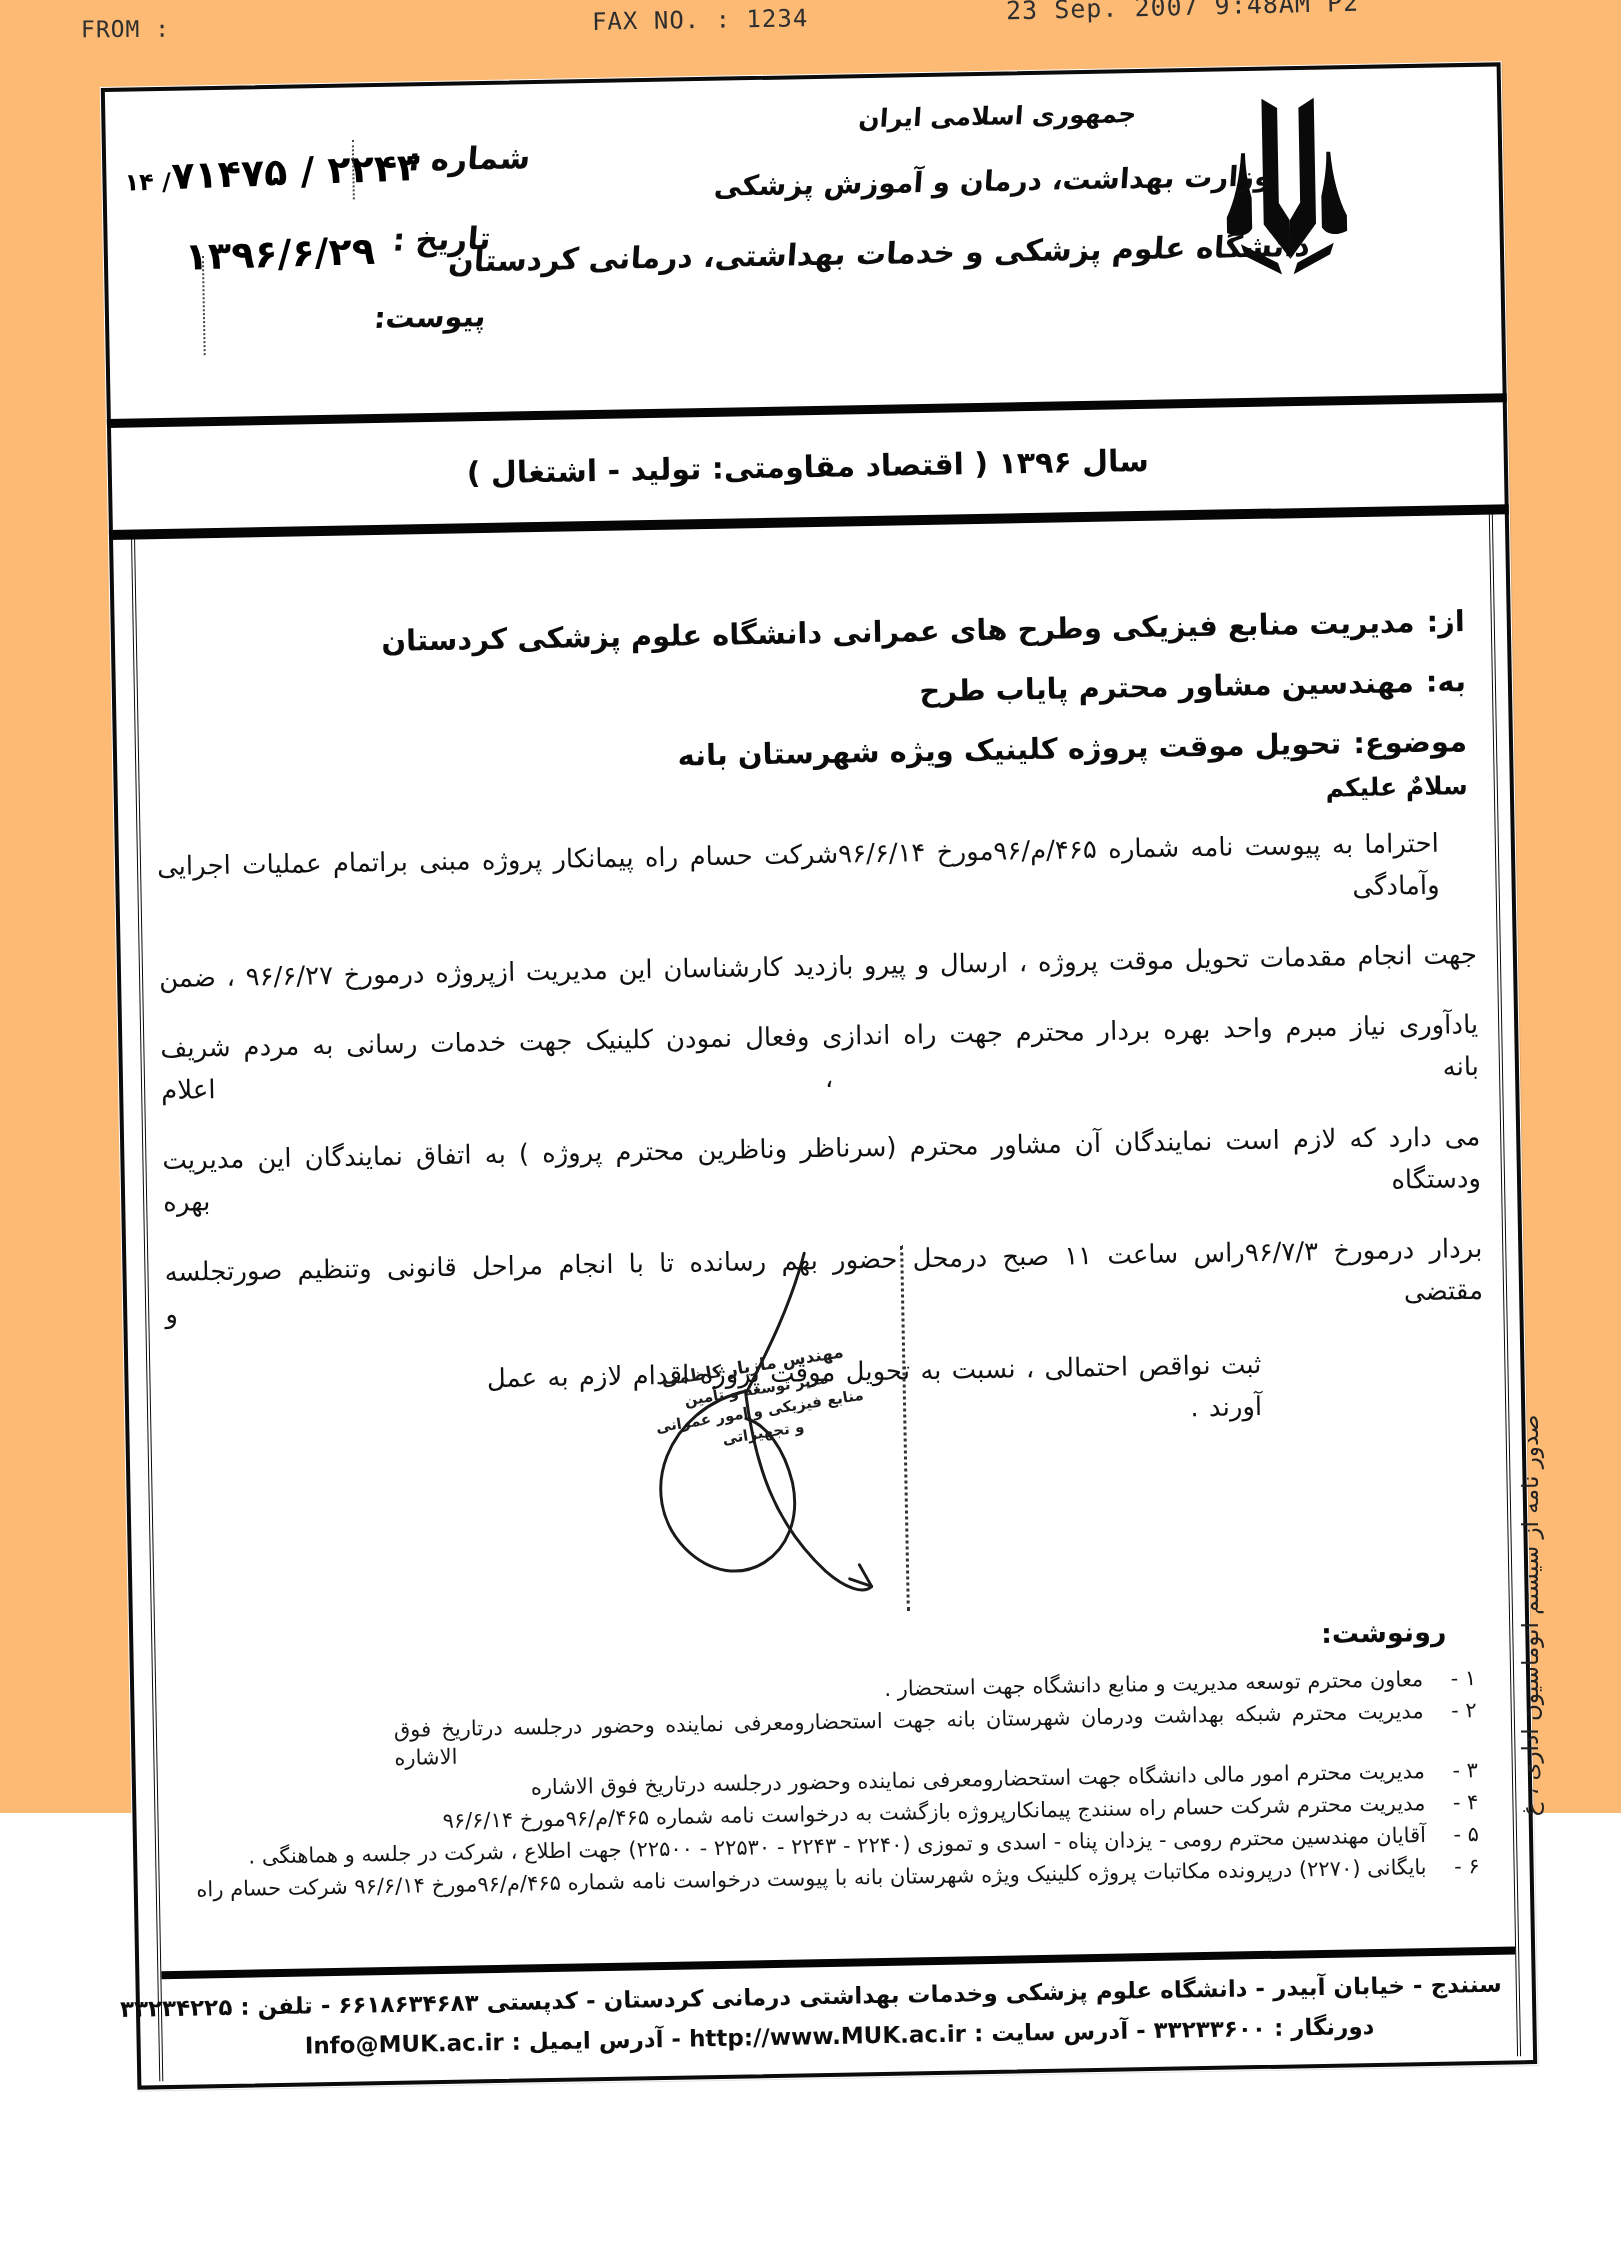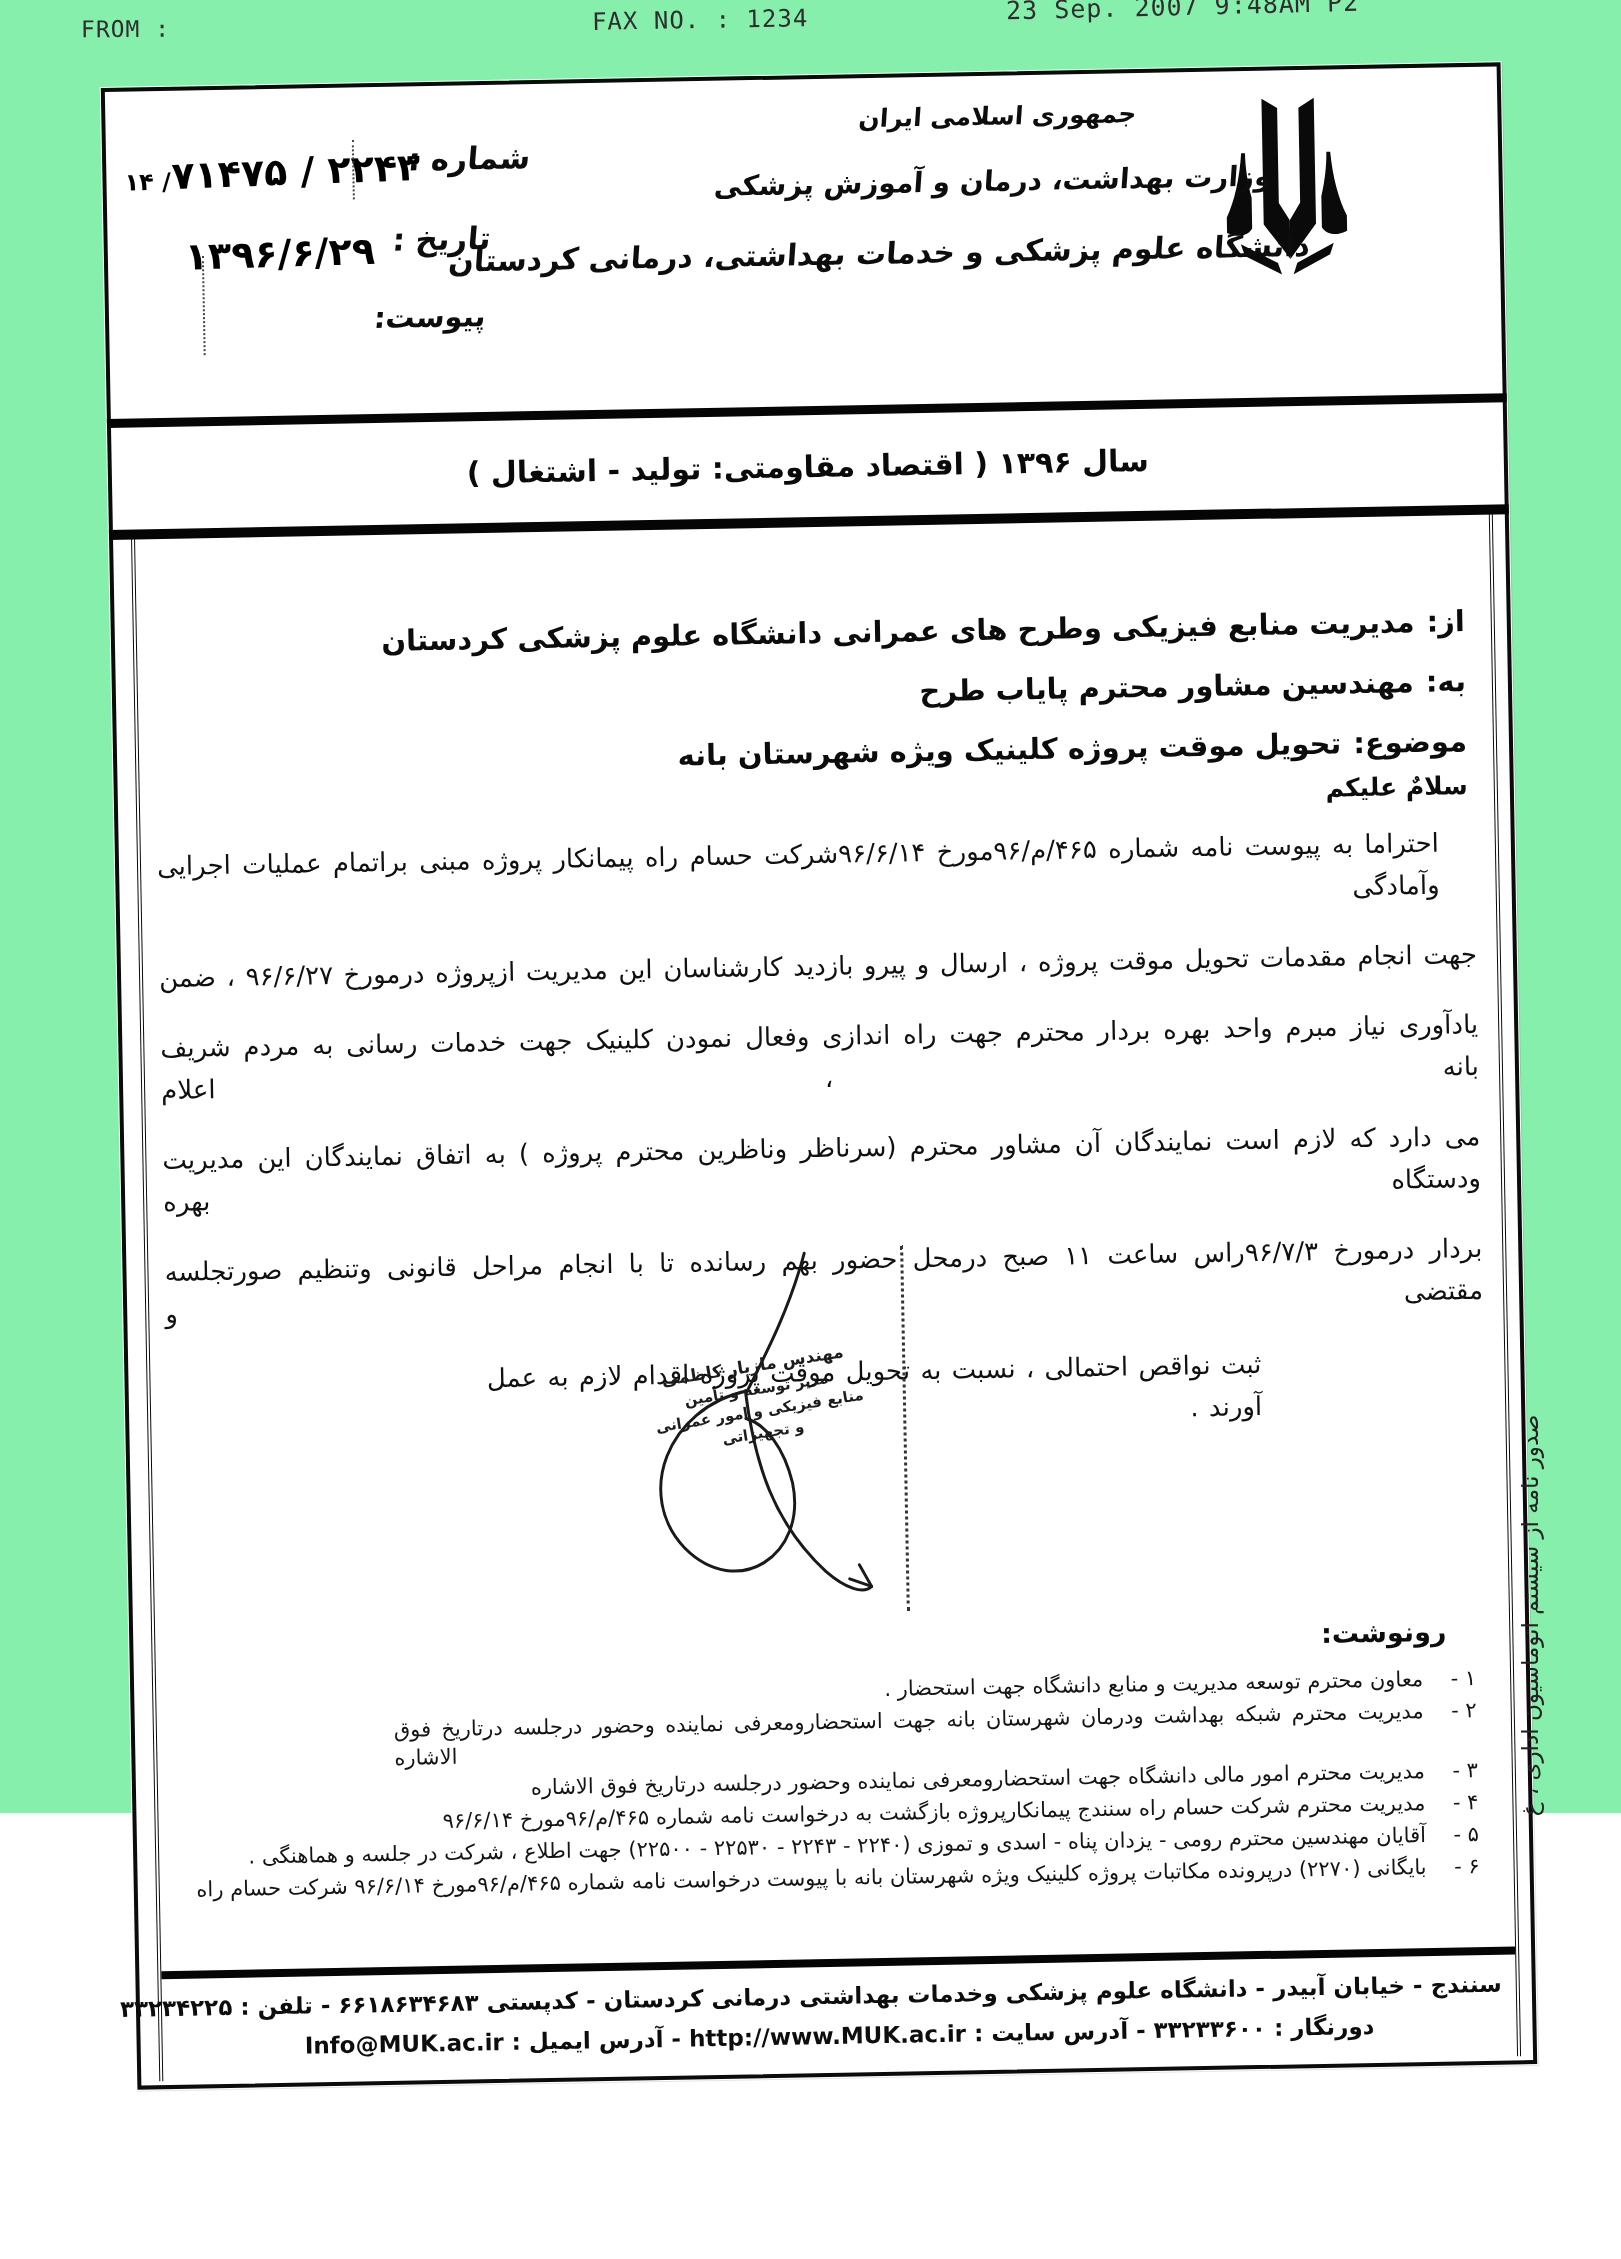--- a/index.html
+++ b/index.html
@@ -3,21 +3,21 @@
 <meta charset="utf-8">
 <style>
   html, body {
     margin: 0; padding: 0;
     width: 1622px; height: 2259px;
     overflow: hidden;
     background: #ffffff;
     font-family: "DejaVu Sans", sans-serif;
     color: #111;
   }
-  .page { position: relative; width: 1622px; height: 1813px; background: #86efac; }
+  .page { position: relative; width: 1622px; height: 1813px; background: #fdba74; }
 
   
   .fax-line {
     position: absolute;
     font-family: "DejaVu Sans Mono", monospace;
     color: #2e2e2e;
     letter-spacing: 1px;
     white-space: nowrap;
   }
   .fax-from  { left: 81px;  top: 16px;  font-size: 23px; transform: rotate(-0.4deg); }

